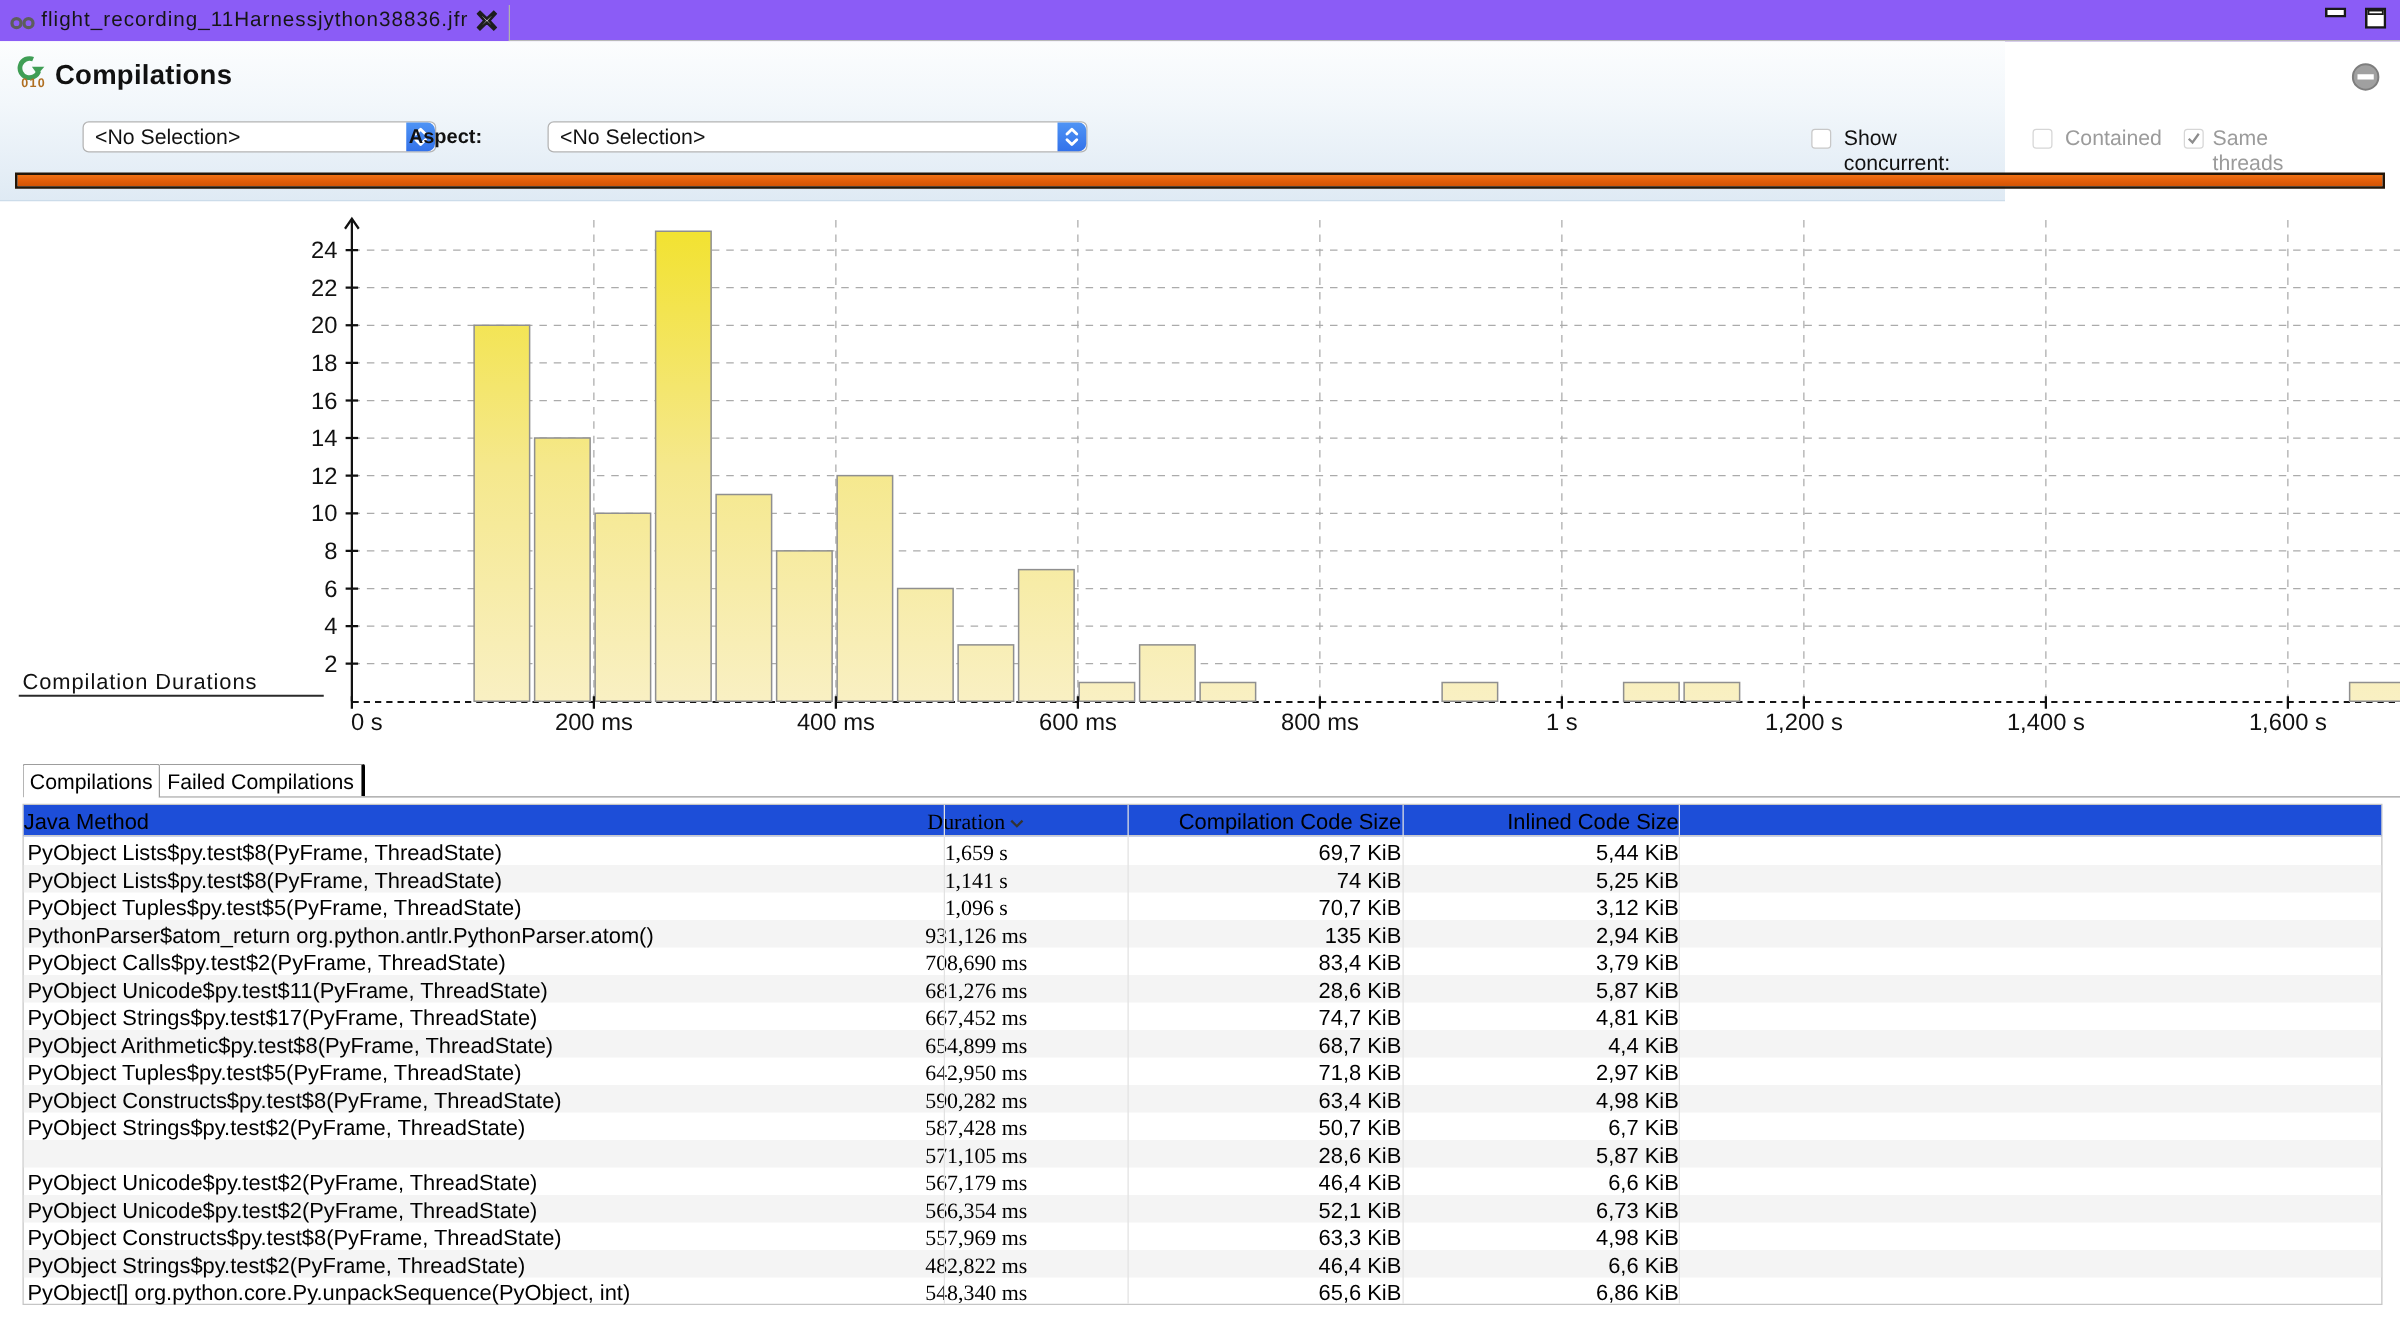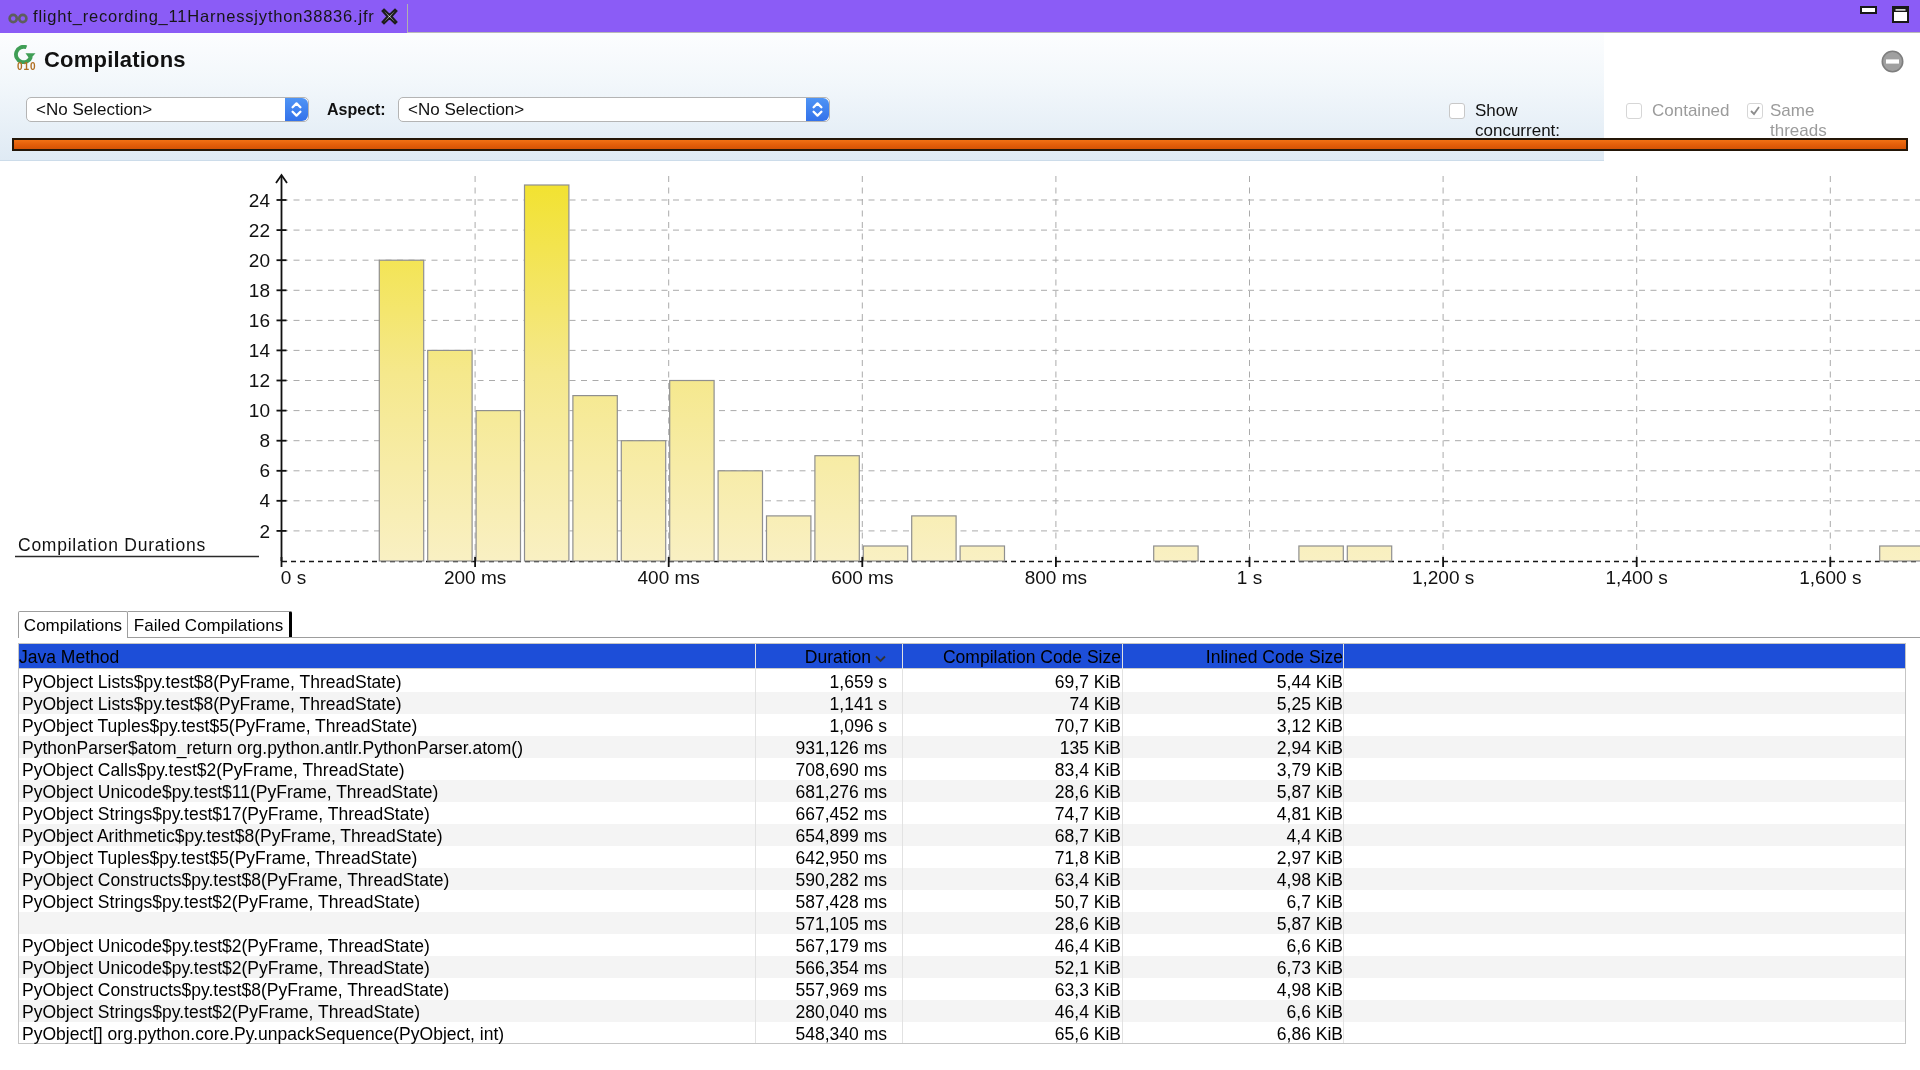--- a/index.html
+++ b/index.html
@@ -8,21 +8,21 @@
 
 #strip { position:absolute; left:0; top:0; width:1920px; height:33px; background:#8b5cf6; }
 #strip .bline { position:absolute; left:407px; top:32px; width:1513px; height:1px; background:#b9b9b9; }
 #strip .vline { position:absolute; left:407px; top:4px; width:1px; height:29px; background:#b0b0b0; }
 #tabtitle { position:absolute; left:33px; top:7px; font-size:16.5px; color:#161616; letter-spacing:0.8px; }
 
 #hdr { position:absolute; left:0; top:33px; width:1604px; height:128px;
   background:linear-gradient(#fcfdfe,#f2f7fb 40%,#dfeaf4); border-bottom:1px solid #ccdcea; }
 #h1t { position:absolute; left:44px; top:14px; font-size:22px; font-weight:bold; color:#111; letter-spacing:0.2px; }
 .dd { position:absolute; top:64px; height:25px; background:#fff; border:1px solid #b4b4b4;
-  border-radius:5px; font-size:17px; color:#111; }
+  border-radius:5px; font-size:17px; color:#111;margin-left:40px; }
 .dd .txt { position:absolute; left:9px; top:2px; }
 .dd .step { position:absolute; right:0px; top:0px; width:23px; height:23px;
   border-radius:0 6px 6px 0; background:linear-gradient(#4f94f5,#3372ea); }
 .dd .step svg { position:absolute; left:4px; top:3px; }
 #aspect { position:absolute; left:327px; top:68px; font-size:16px; font-weight:bold; color:#111; }
 .cb { position:absolute; top:70px; width:16px; height:16px; background:#fff;
   border:1px solid #c8c8c8; border-radius:3px; }
 .cblab { position:absolute; top:68px; font-size:17px; }
 
 #obar { position:absolute; left:12px; top:138px; width:1896px; height:13px;
@@ -38,21 +38,21 @@
   border-radius:0 2px 0 0; text-align:center; padding-top:4px; }
 
 #tbl { position:absolute; left:18px; top:643px; width:1888px; height:401px;
   border:1px solid #c5c5c5; background:#fff; font-size:17.5px; }
 #thead { position:absolute; left:0; top:0; width:100%; height:25px; background:#1d4ed8;
   border-bottom:1px solid #cacaca; }
 #thead .c1 { left:0px; }
 .row { position:absolute; left:0; width:100%; height:22px; }
 .odd { background:#f4f4f4; }
 .c1 { position:absolute; left:3px; top:2px; white-space:pre; }
-.c2 { position:absolute; left:592px; width:276px; top:2px; text-align:right; }
+.c2 { position:absolute; left:624px; width:276px; top:2px; text-align:center;font-family:Liberation Serif, serif; }
 .c3 { position:absolute; left:900px; width:202px; top:2px; text-align:right; }
 .c4 { position:absolute; left:1120px; width:204px; top:2px; text-align:right; }
 .csep { position:absolute; top:0; width:1px; height:399px; background:#e2e2e2; }
 </style></head>
 <body>
 <div id="strip">
  <svg class="abs" style="left:8px;top:11px" width="21" height="15" viewBox="0 0 21 15">
    <circle cx="5.2" cy="7.5" r="3.6" fill="none" stroke="#5d5d5d" stroke-width="2.6"></circle>
    <circle cx="14.8" cy="7.5" r="3.6" fill="none" stroke="#5d5d5d" stroke-width="2.6"></circle>
  </svg>
@@ -302,21 +302,21 @@
       <div class="c4">6,73 KiB</div>
     </div>
     <div class="row" style="top:334px">
       <div class="c1">PyObject Constructs$py.test$8(PyFrame, ThreadState)</div>
       <div class="c2">557,969 ms</div>
       <div class="c3">63,3 KiB</div>
       <div class="c4">4,98 KiB</div>
     </div>
     <div class="row odd" style="top:356px">
       <div class="c1">PyObject Strings$py.test$2(PyFrame, ThreadState)</div>
-      <div class="c2">280,040 ms</div>
+      <div class="c2">482,822 ms</div>
       <div class="c3">46,4 KiB</div>
       <div class="c4">6,6 KiB</div>
     </div>
     <div class="row" style="top:378px">
       <div class="c1">PyObject[] org.python.core.Py.unpackSequence(PyObject, int)</div>
       <div class="c2">548,340 ms</div>
       <div class="c3">65,6 KiB</div>
       <div class="c4">6,86 KiB</div>
     </div>
     <div class="csep" style="left:736px"></div>

